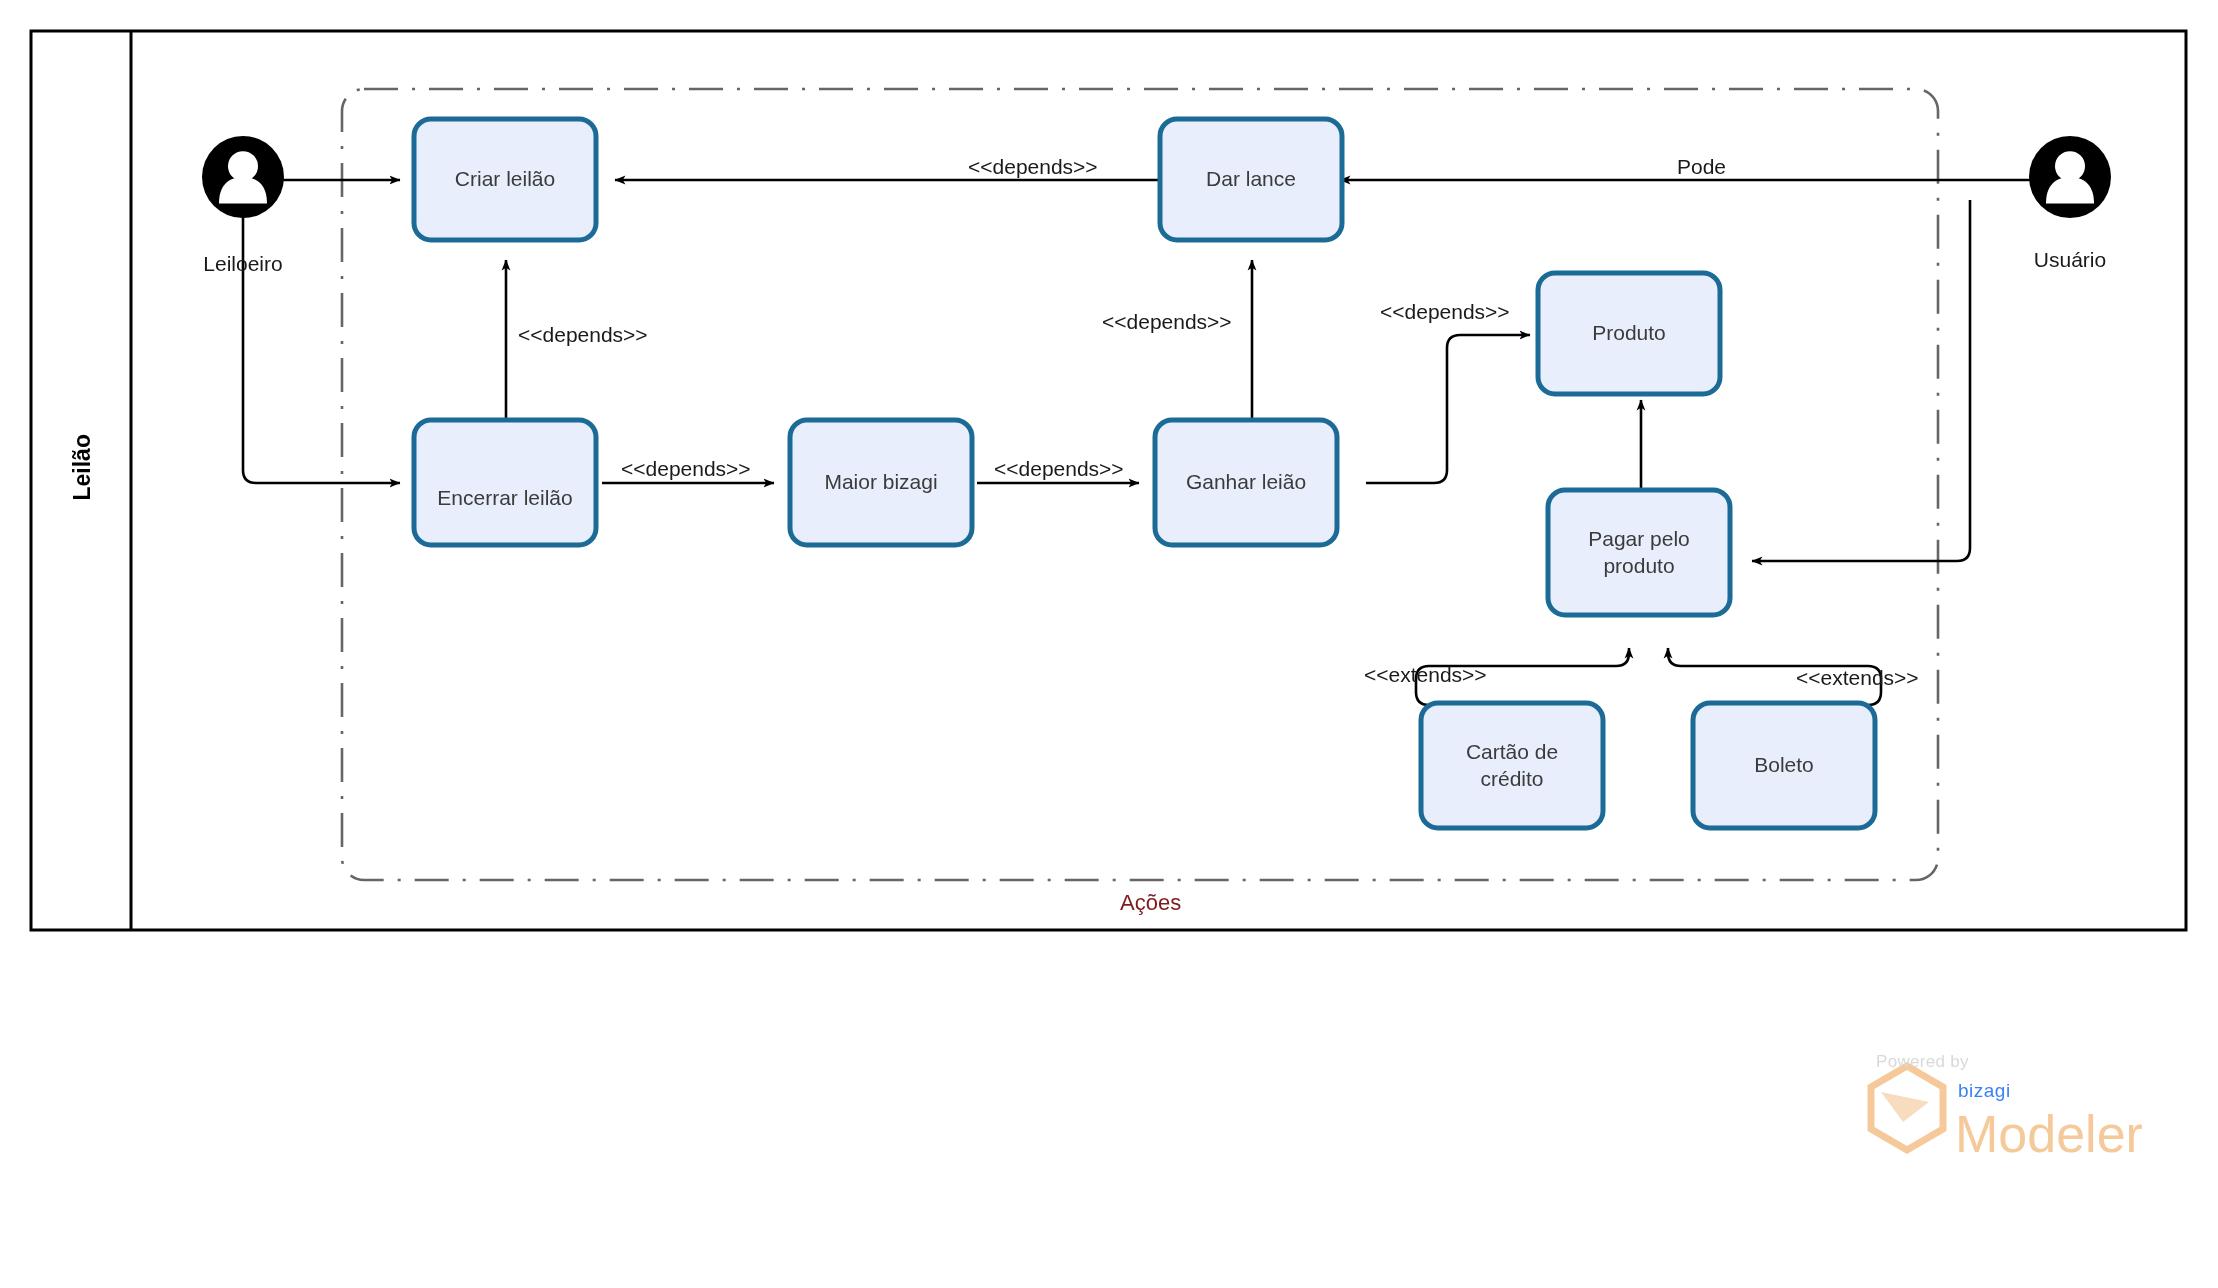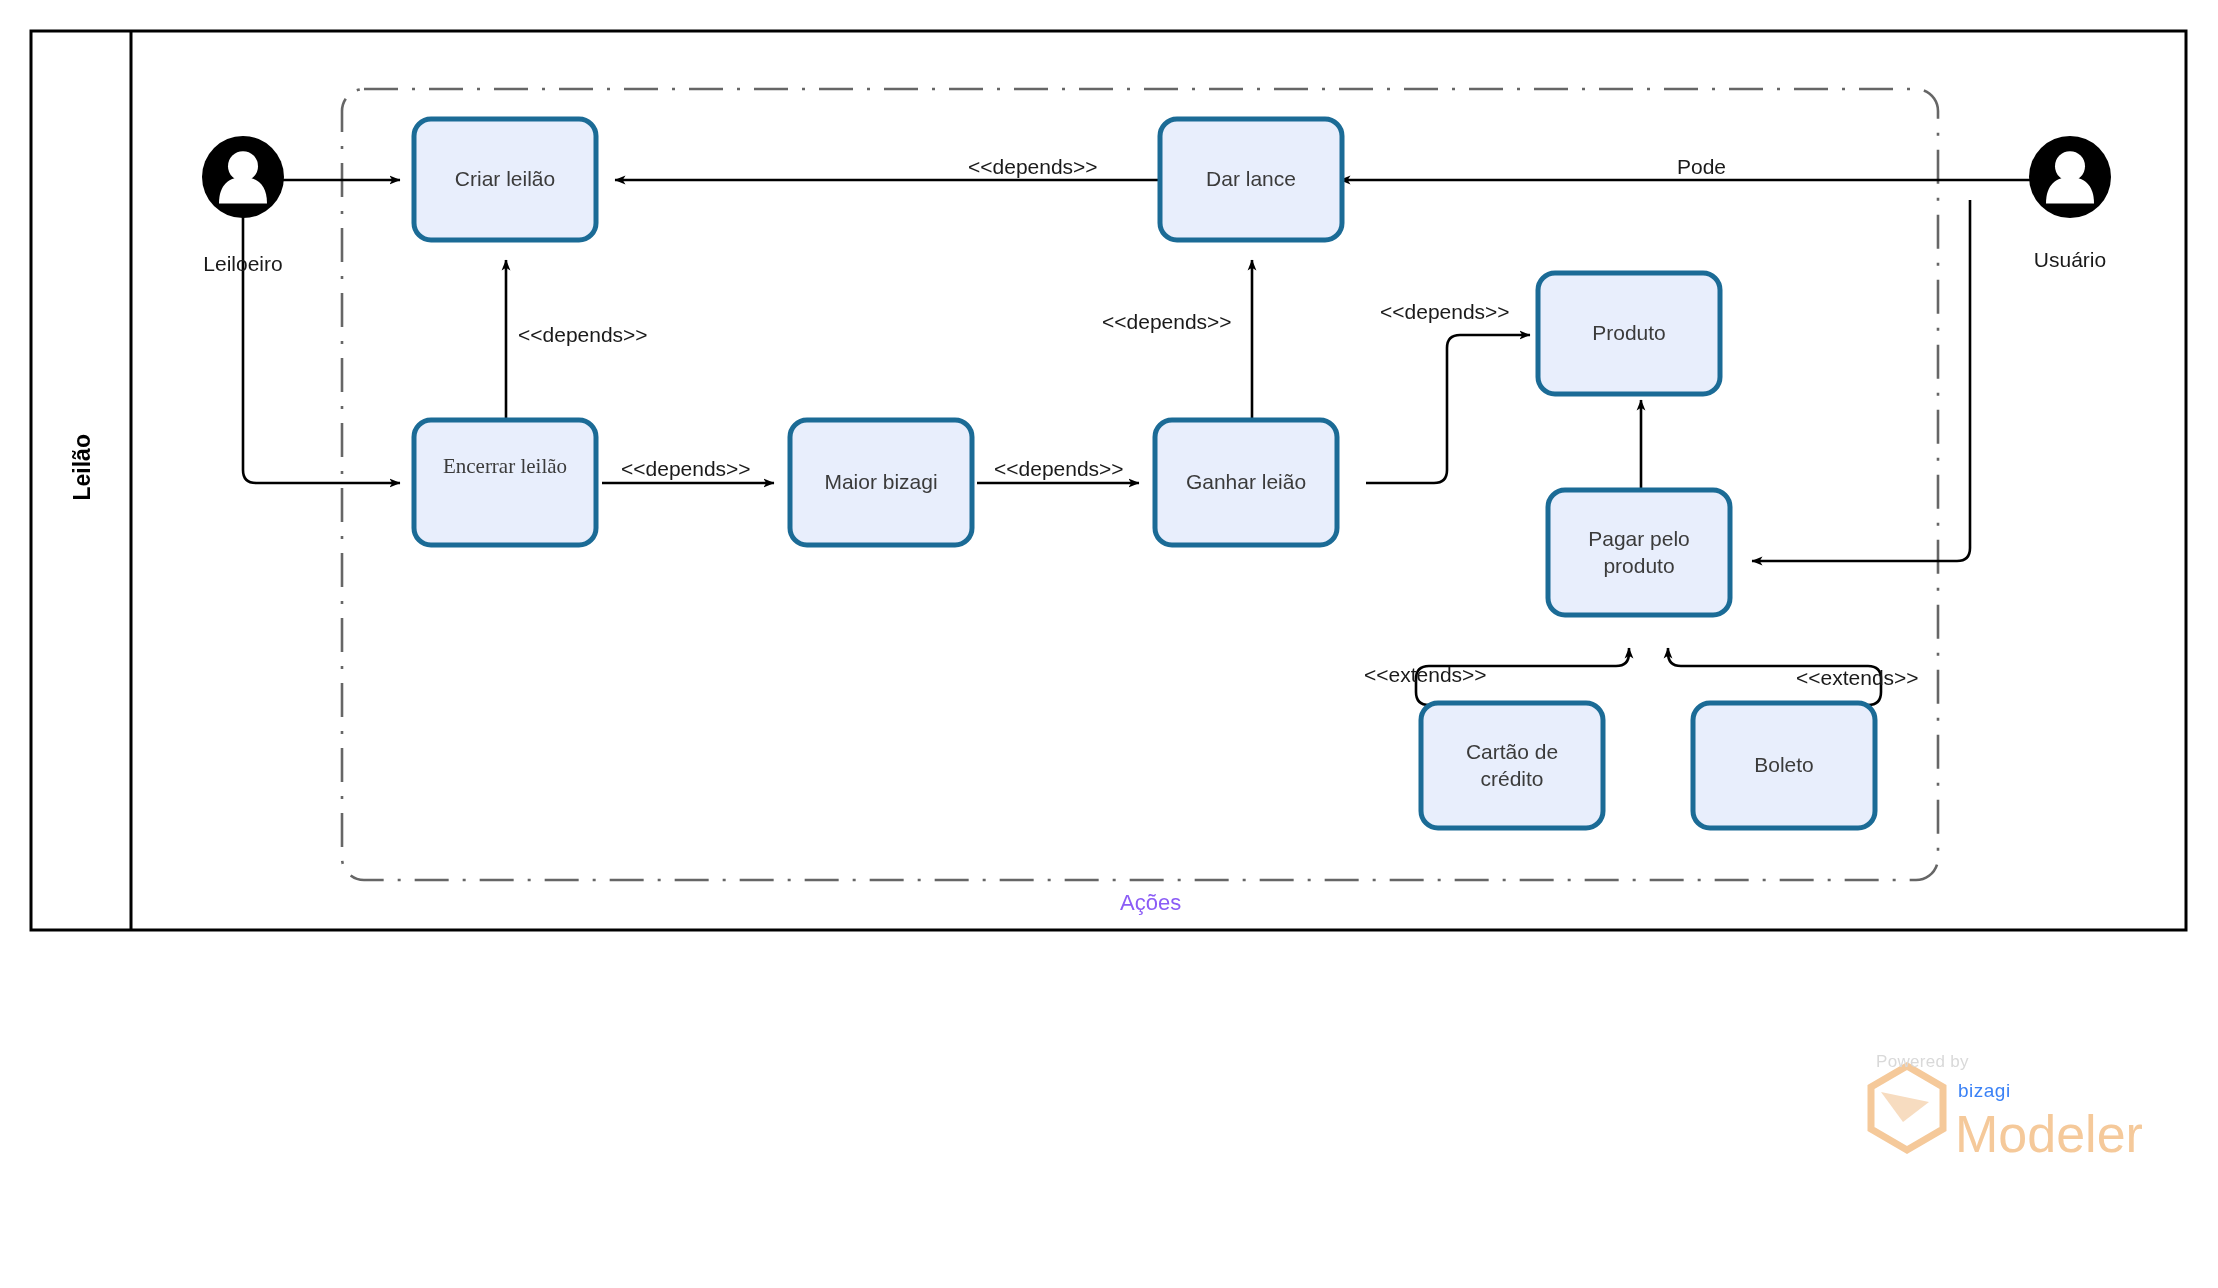--- a/index.html
+++ b/index.html
@@ -53,21 +53,21 @@
     font-size: 23px;
     font-weight: bold;
     color: #000000;
     transform-origin: center center;
     white-space: nowrap;
   }
   .boundary-label {
     position: absolute;
     font-family: "Liberation Sans", sans-serif;
     font-size: 22px;
-    color: #8b5cf6;
+    color: #7f1d1d;
     white-space: nowrap;
   }
   .wm-powered {
     position: absolute;
     font-family: "Liberation Sans", sans-serif;
     font-size: 17px;
     color: #d9d9d9;
     letter-spacing: 0.3px;
     white-space: nowrap;
   }
@@ -177,21 +177,21 @@
   </svg>
 
   <div class="pool-title" style="left:50px; top:455px; width:64px; text-align:center; transform:rotate(-90deg);">Leilão</div>
 
   <div class="uc-label" style="left:414px; top:119px; width:182px; height:121px;">Criar leilão</div>
 
   <div class="uc-label" style="left:1160px; top:119px; width:182px; height:121px;">Dar lance</div>
 
   <div class="uc-label" style="left:1538px; top:273px; width:182px; height:121px;">Produto</div>
 
-  <div class="uc-label" style="left:414px; top:404px; width:182px; height:125px;font-family:Liberation Serif, serif;">Encerrar leilão</div>
+  <div class="uc-label" style="left:414px; top:436px; width:182px; height:125px;">Encerrar leilão</div>
 
   <div class="uc-label" style="left:790px; top:420px; width:182px; height:125px;">Maior bizagi</div>
 
   <div class="uc-label" style="left:1548px; top:490px; width:182px; height:125px; flex-direction:column;">
     <span>Pagar pelo</span>
     <span>produto</span>
   </div>
 
   <div class="uc-label" style="left:1155px; top:420px; width:182px; height:125px;">Ganhar leião</div>
 

